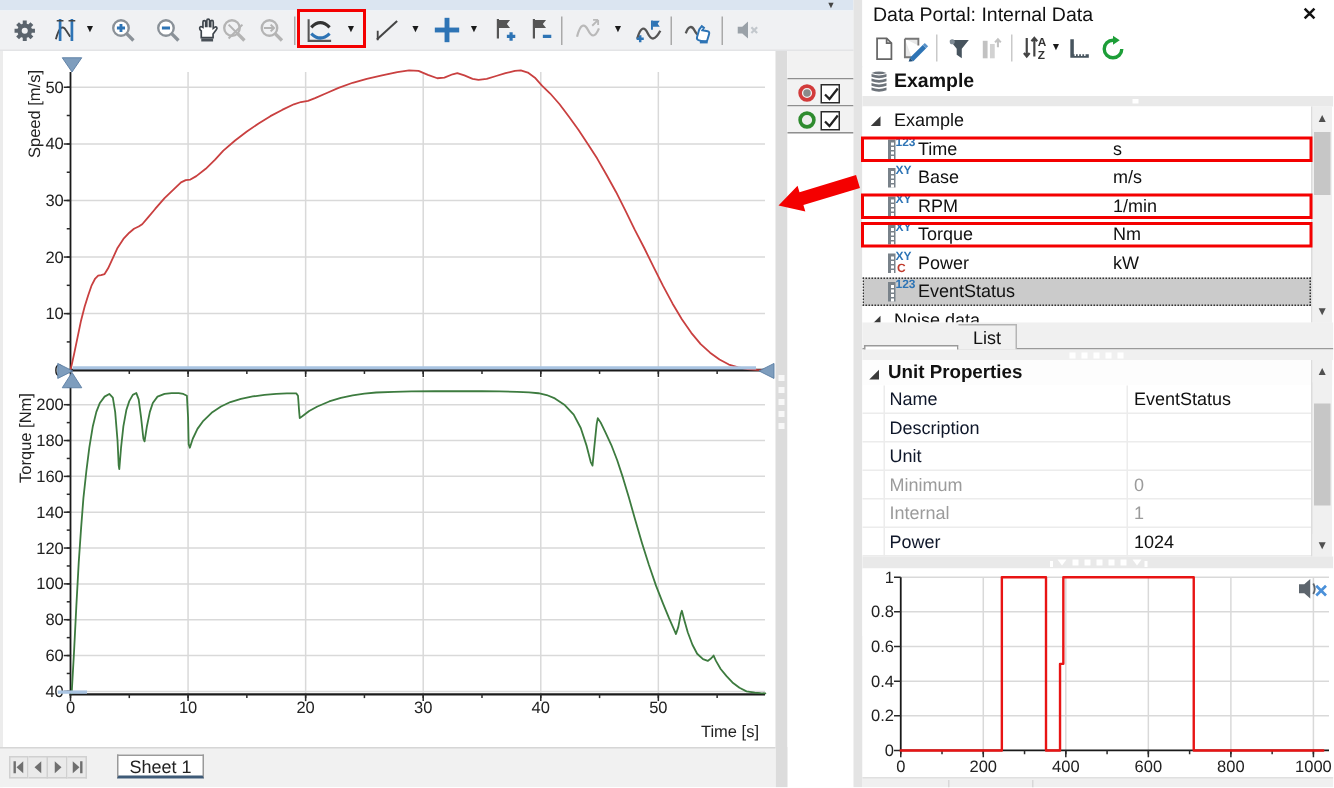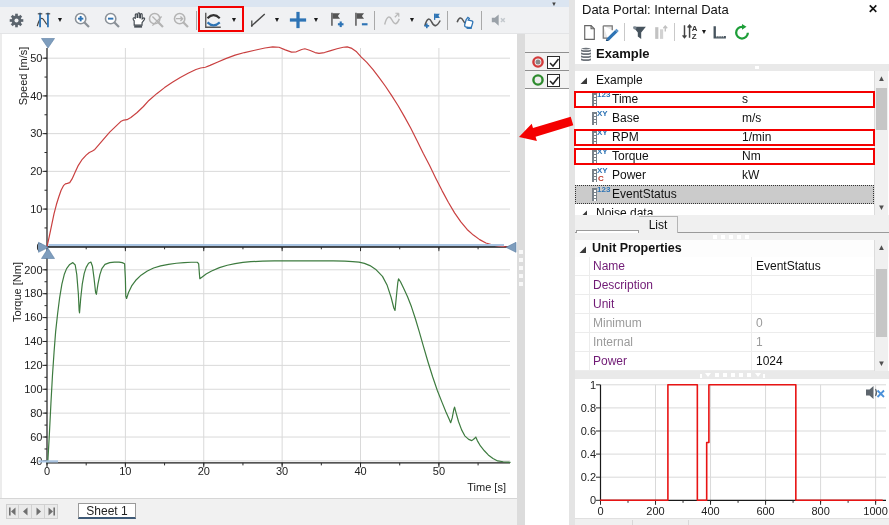--- a/index.html
+++ b/index.html
@@ -84,21 +84,21 @@
   .dp-tab.inactive { border-right:1px solid #b5b5b5; border-top:1px solid #b5b5b5; background:#f0f0f0; }
   .dp-strip2 { position:absolute; left:0; top:233px; width:314px; height:7px; background:#f0f0f0; }
   .dp-strip2 .dot, .dp-strip3 .dot { position:absolute; top:2px; width:4px; height:4px; background:#fff; }
 
   
   .dp-props-header { position:absolute; left:0; top:240px; width:314px; height:17px; background:#fdfdfd; }
   .dp-props-header .twisty { position:absolute; left:3px; top:5px; }
   .dp-props-header .pt { position:absolute; left:17px; top:1px; font-size:12.5px; font-weight:bold; color:#111; }
   .dp-grid { position:absolute; left:0; top:257px; width:299px; height:114px; background:#fff; }
   .prop-row { position:absolute; left:0; width:299px; height:19px; border-bottom:1px solid #ececec; font-size:12px; }
-  .prop-row .lb { position:absolute; left:18px; top:2px; color:#701a75; }
+  .prop-row .lb { position:absolute; left:18px; top:2px; color:#0f172a; }
   .prop-row .vl { position:absolute; left:181px; top:2px; color:#111; }
   .prop-row.readonly .lb, .prop-row.readonly .vl { color:#9b9b9b; }
   .grid-vline { position:absolute; top:257px; width:1px; height:114px; background:#ececec; }
 
   .dp-strip3 { position:absolute; left:0; top:371px; width:314px; height:8px; background:#e9e9e9; }
   .dp-strip3 .tri { position:absolute; top:2px; width:0; height:0; border-left:3px solid transparent;
     border-right:3px solid transparent; border-top:4px solid #fff; }
   .dp-strip3 .bar { position:absolute; top:3px; width:1.5px; height:4px; background:#fff; }
 
   

